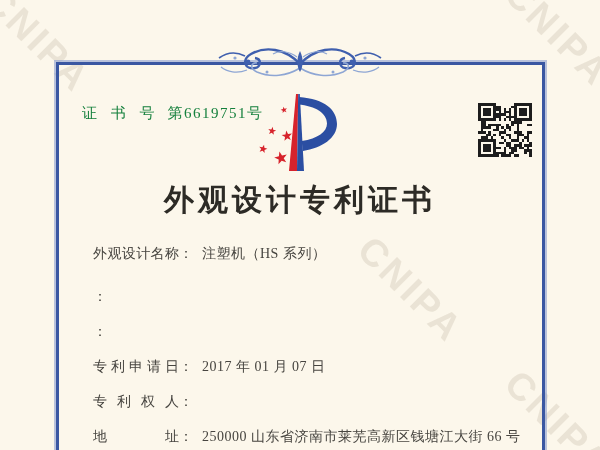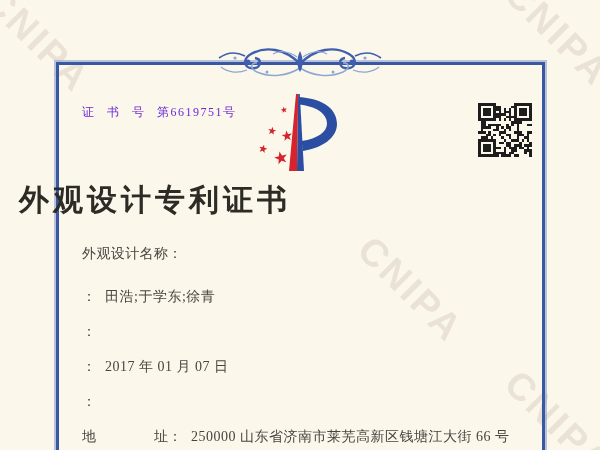--- a/index.html
+++ b/index.html
@@ -30,40 +30,40 @@
     border:3px solid #3a57a2;
     box-shadow:0 0 0 2px rgba(130,152,205,0.55);
   }
   .ornament {
     position:absolute; z-index:2;
     left:215px; top:44px; width:170px; height:46px;
   }
   .content { position:absolute; z-index:3; left:0; top:0; right:0; bottom:0; }
   .cert-no {
     position:absolute; left:82px; top:104px;
-    font-size:12px; color:#6d28d9; letter-spacing:1px;
+    font-size:15px; color:#15803d; letter-spacing:1px;
   }
   .cert-no .lab { letter-spacing:5px; }
   .cert-no .num { margin-left:8px; letter-spacing:1.5px; }
   .logo { position:absolute; left:253px; top:93px; width:96px; height:80px; }
   .qr {
     position:absolute; left:478px; top:103px; width:54px; height:54px;
     display:grid; grid-template-columns:repeat(21,1fr); grid-template-rows:repeat(21,1fr);
   }
   .qr .qm { background:#1d1d1d; }
   .title {
     position:absolute; left:0; right:0; top:180px;
-    text-align:left; font-size:30px; font-weight:bold;
-    letter-spacing:4px; color:#2d2b26;padding-left:19px;
+    text-align:center; font-size:30px; font-weight:bold;
+    letter-spacing:4px; color:#2d2b26;
   }
   .fields { position:absolute; left:82px; top:236px; right:68px; }
   .row {
     display:flex; align-items:baseline;
     height:35px; line-height:35px;
-    font-size:14px; color:#474540; white-space:nowrap;
+    font-size:14px; color:#474540; white-space:nowrap;margin-left:11px;
   }
   .row.first { margin-bottom:8px; }
   .lbl {
     display:inline-block; width:86px;
     text-align:justify; text-align-last:justify;
   }
   .colon { margin-right:9px; }
   .val { letter-spacing:0.5px; }
 </style>
 </head>
@@ -562,33 +562,35 @@
         <div></div>
         <div class="qm"></div>
       </div>
 
     <div class="title">外观设计专利证书</div>
 
     <div class="fields">
       <div class="row first">
         <span class="lbl">外观设计名称</span>
           <span class="colon">：</span>
+          <span class="val">注塑机（HS 系列）</span>
       </div>
       <div class="row">
           <span class="colon">：</span>
-          <span class="val">田浩;于学东;徐青</span>
       </div>
       <div class="row">
           <span class="colon">：</span>
       </div>
       <div class="row">
+        <span class="lbl">专利申请日</span>
           <span class="colon">：</span>
           <span class="val">2017 年 01 月 07 日</span>
       </div>
       <div class="row">
+        <span class="lbl">专利权人</span>
           <span class="colon">：</span>
       </div>
       <div class="row">
         <span class="lbl">地址</span>
           <span class="colon">：</span>
           <span class="val">250000 山东省济南市莱芜高新区钱塘江大街 66 号</span>
       </div>
     </div>
 
   </div>

